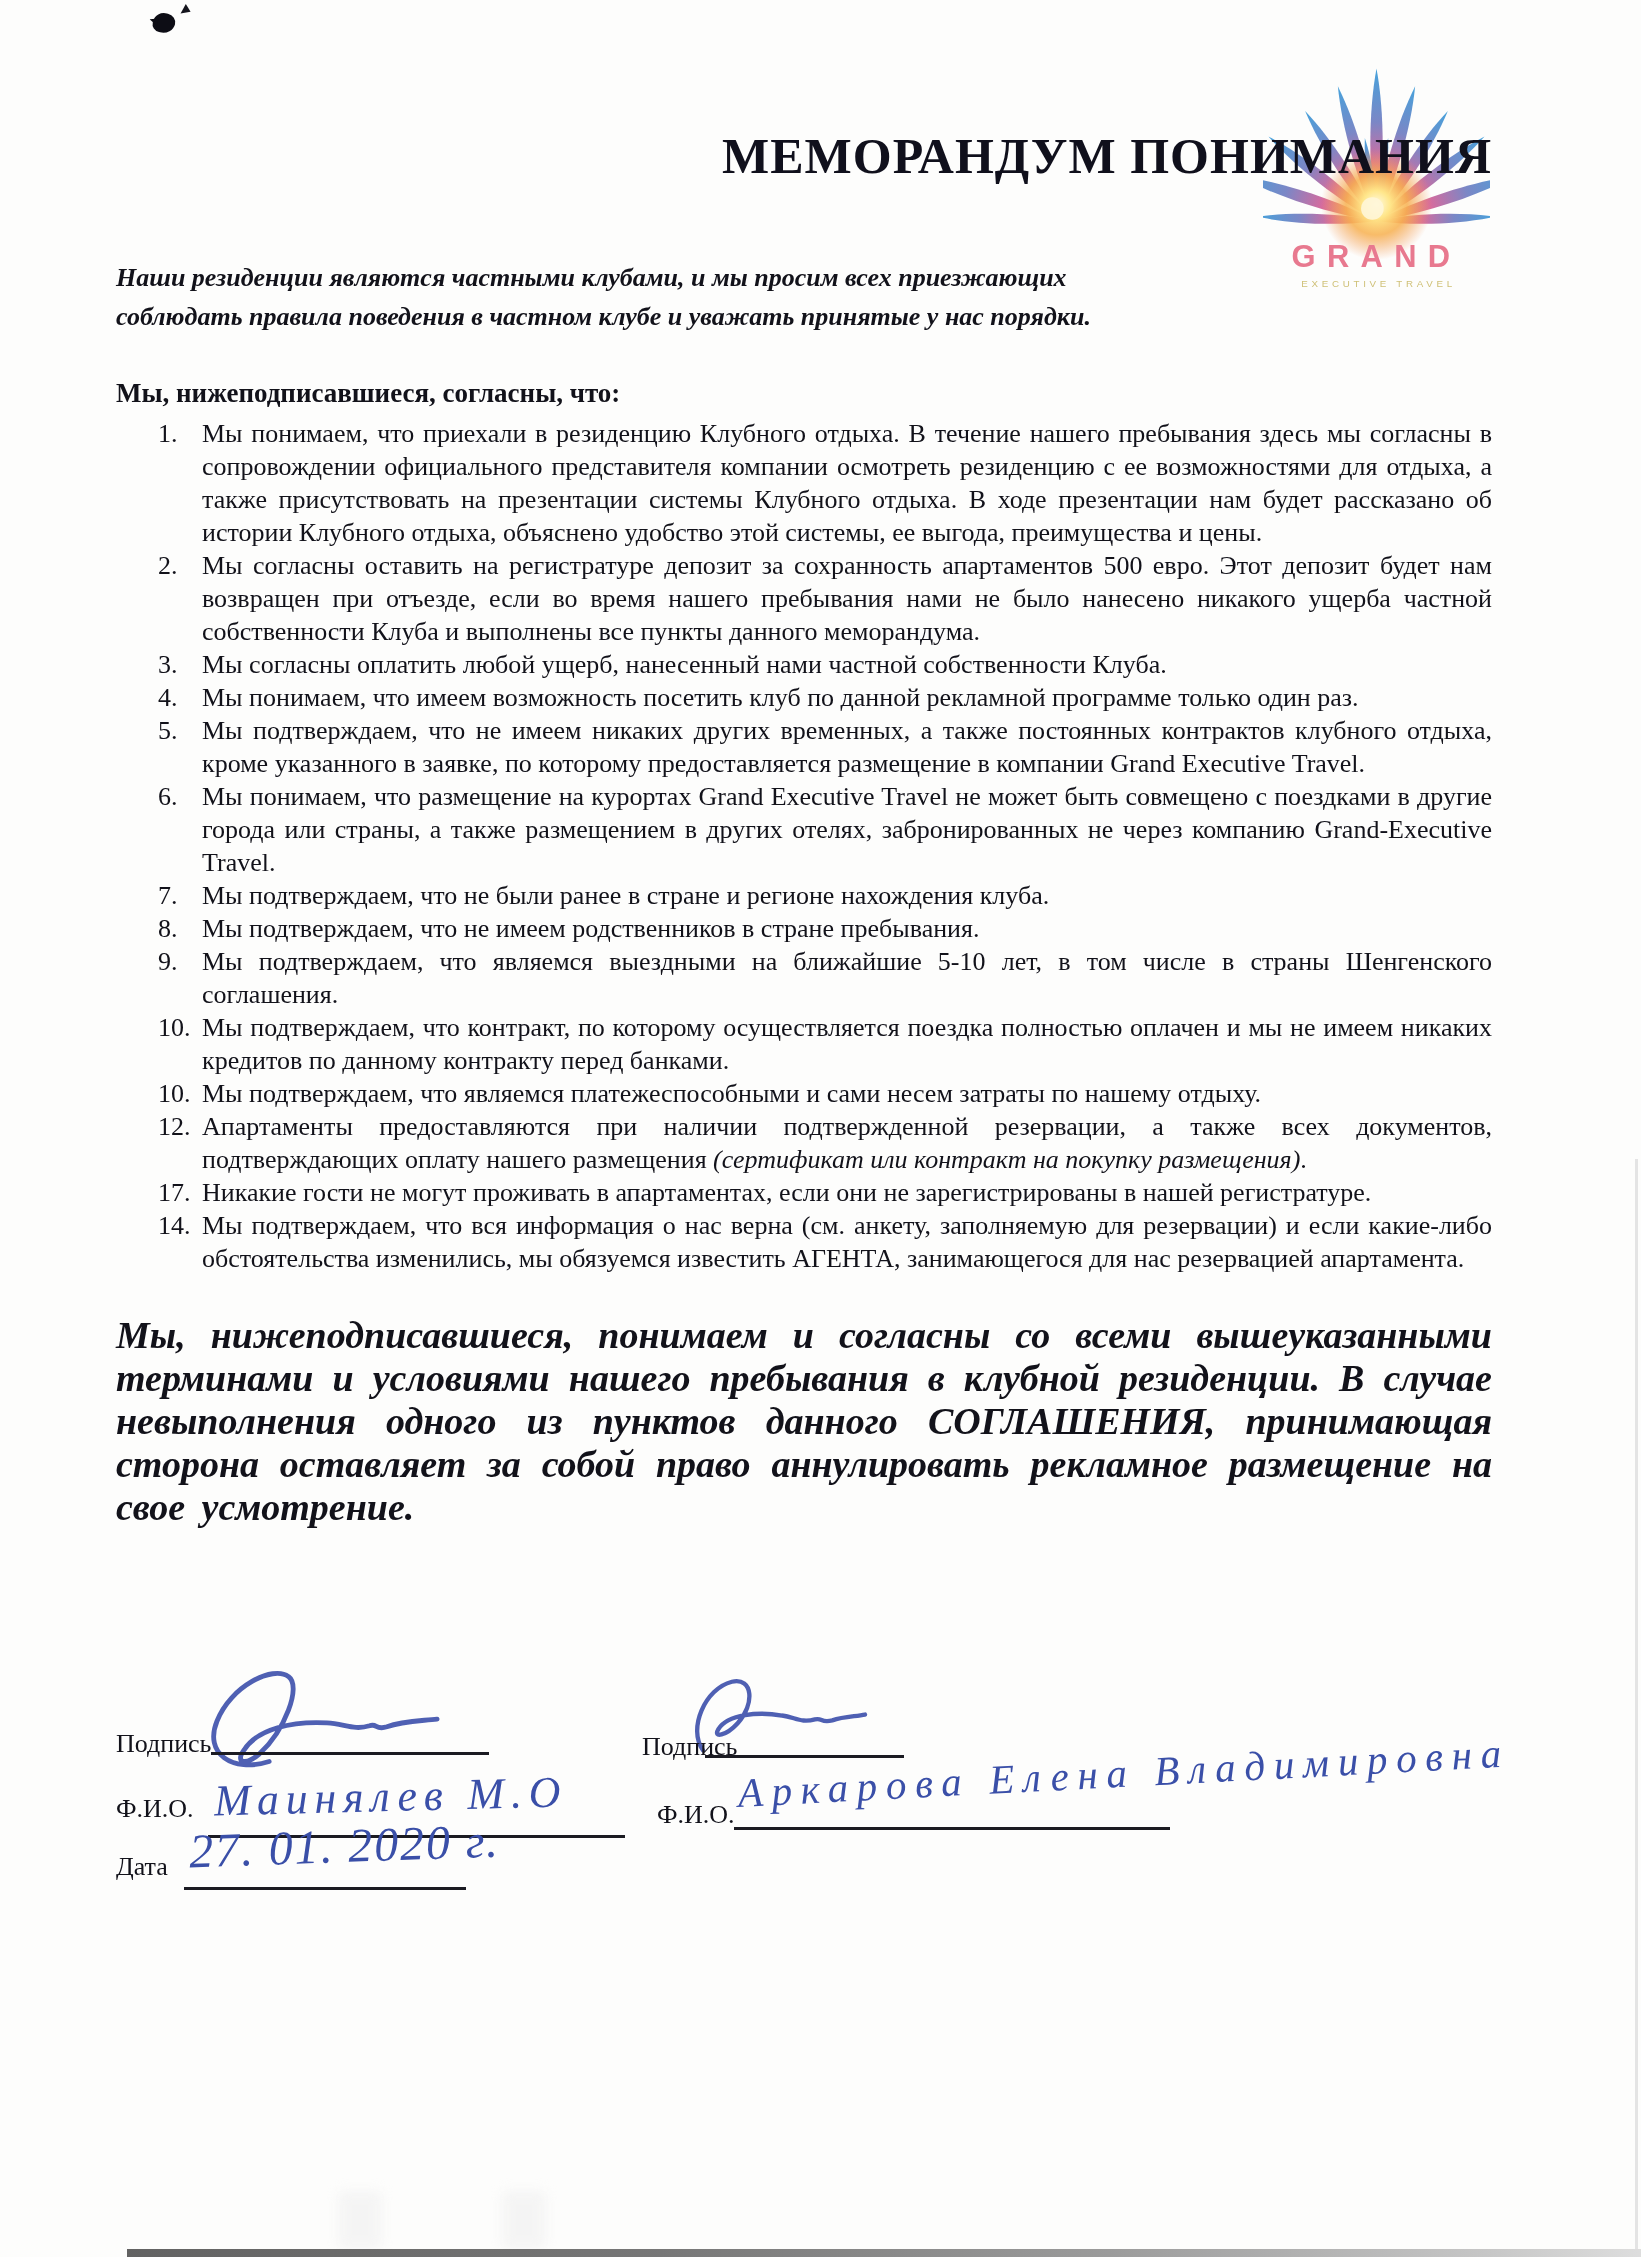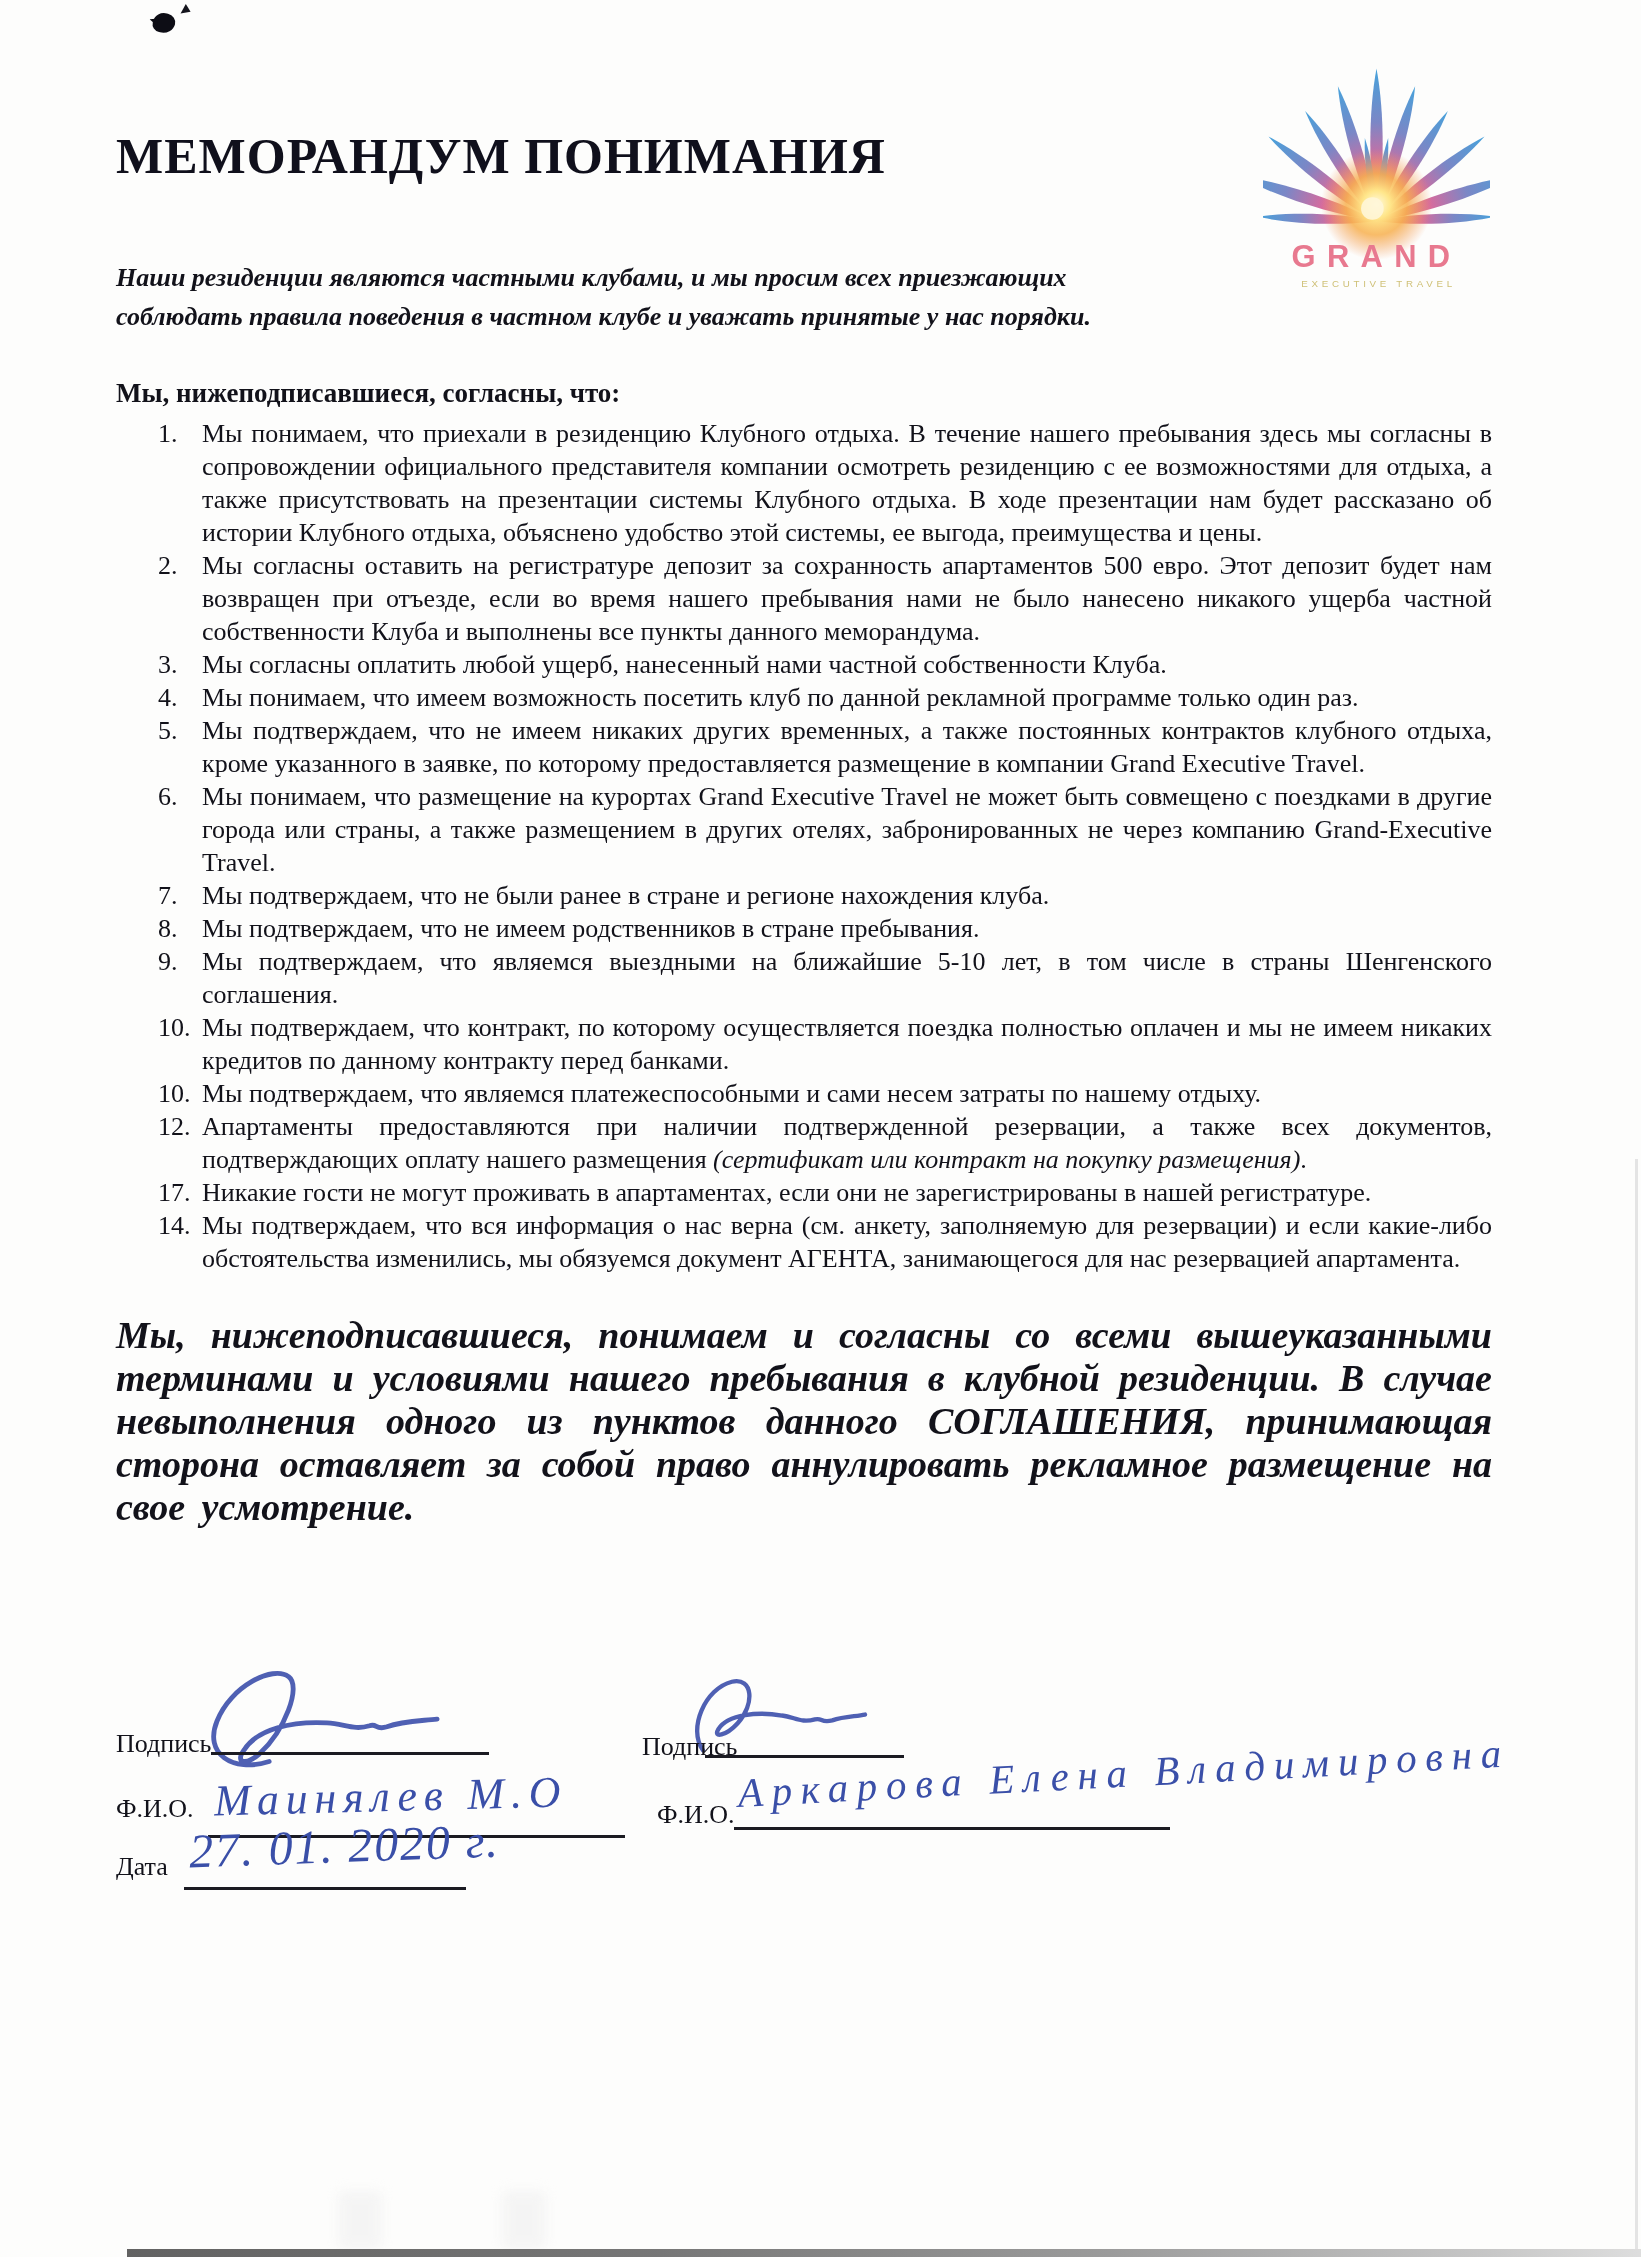--- a/index.html
+++ b/index.html
@@ -9,21 +9,21 @@
   }
   
   .blob1{position:absolute;left:153px;top:12.6px;width:22px;height:20px;background:#0d0d15;
          border-radius:55% 45% 60% 40%;transform:rotate(14deg);}
   .blob1::after{content:"";position:absolute;left:-3.9px;top:6.8px;width:8.7px;height:7.7px;background:#0d0d15;
          clip-path:polygon(0 40%,100% 0,100% 100%);}
   .blob2{position:absolute;left:180px;top:3.9px;width:10.6px;height:9.7px;background:#15151d;
          clip-path:polygon(55% 0,100% 80%,5% 100%);}
   .content{position:absolute;left:116px;top:0;width:1376px;}
   .doc-title{
-    margin-top:126px;text-align:left;font-weight:bold;font-size:50px;line-height:60px;
+    margin-top:126px;text-align:right;font-weight:bold;font-size:50px;line-height:60px;
     letter-spacing:1px;color:#10101c;
   }
   .logo{position:absolute;left:1263px;top:48px;width:227px;text-align:center;}
   .intro{
     margin-top:72px;max-width:1052px;font-style:italic;font-weight:bold;
     font-size:26px;line-height:39px;
   }
   .list-heading{margin-top:41px;font-weight:bold;font-size:27px;line-height:33px;}
   .agreement-list{margin-top:6.8px;}
   .item{display:flex;font-size:26px;line-height:33px;}
@@ -152,21 +152,21 @@
       <div class="item">
         <span class="num">12.</span>
         <span class="txt"><span>Апартаменты предоставляются при наличии подтвержденной резервации, а также всех документов, подтверждающих оплату нашего размещения </span><i>(сертификат или контракт на покупку размещения)</i><span>.</span></span>
       </div>
       <div class="item">
         <span class="num">17.</span>
         <span class="txt">Никакие гости не могут проживать в апартаментах, если они не зарегистрированы в нашей регистратуре.</span>
       </div>
       <div class="item">
         <span class="num">14.</span>
-        <span class="txt">Мы подтверждаем, что вся информация о нас верна (см. анкету, заполняемую для резервации) и если какие-либо обстоятельства изменились, мы обязуемся документ АГЕНТА, занимающегося для нас резервацией апартамента.</span>
+        <span class="txt">Мы подтверждаем, что вся информация о нас верна (см. анкету, заполняемую для резервации) и если какие-либо обстоятельства изменились, мы обязуемся известить АГЕНТА, занимающегося для нас резервацией апартамента.</span>
       </div>
     </div>
 
     <p class="closing-italic">Мы, нижеподписавшиеся, понимаем и согласны со всеми вышеуказанными терминами и условиями нашего пребывания в клубной резиденции. В случае невыполнения одного из пунктов данного СОГЛАШЕНИЯ, принимающая сторона оставляет за собой право аннулировать рекламное размещение на свое усмотрение.</p>
   </div>
 
   <div class="signing">
 
     <svg class="sig-svg" style="left:68px;top:-56px;" width="290" height="111" viewBox="0 0 300 115">
       <path d="M88,100 C50,112 20,92 34,58 C48,22 92,0 108,12 C122,22 104,68 78,92 C64,104 52,102 62,88 C76,66 112,58 148,60 C166,61 176,68 192,63 C200,60 198,68 210,64 C226,58 244,58 262,56" fill="none" stroke="#4053ad" stroke-width="5" stroke-linecap="round" opacity="0.92"></path>

